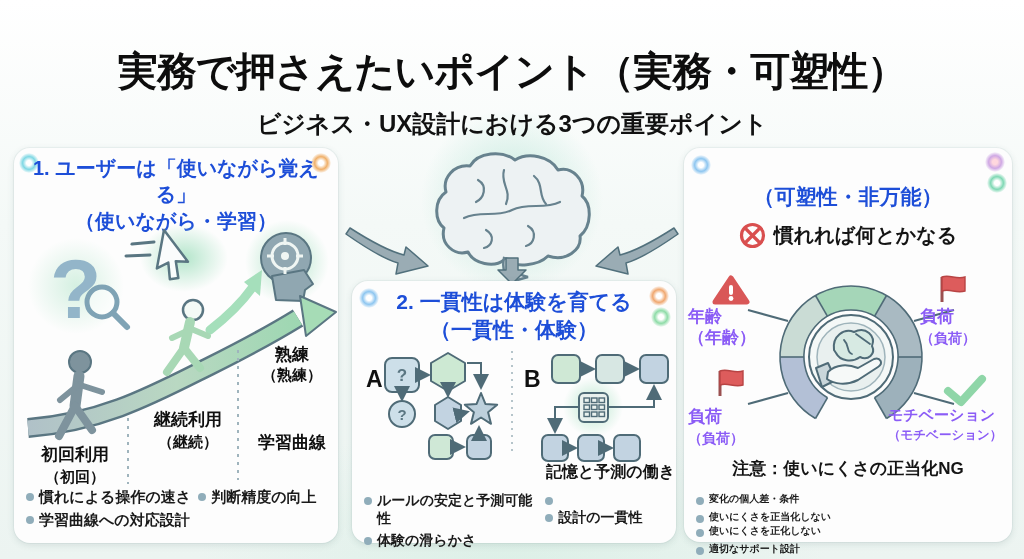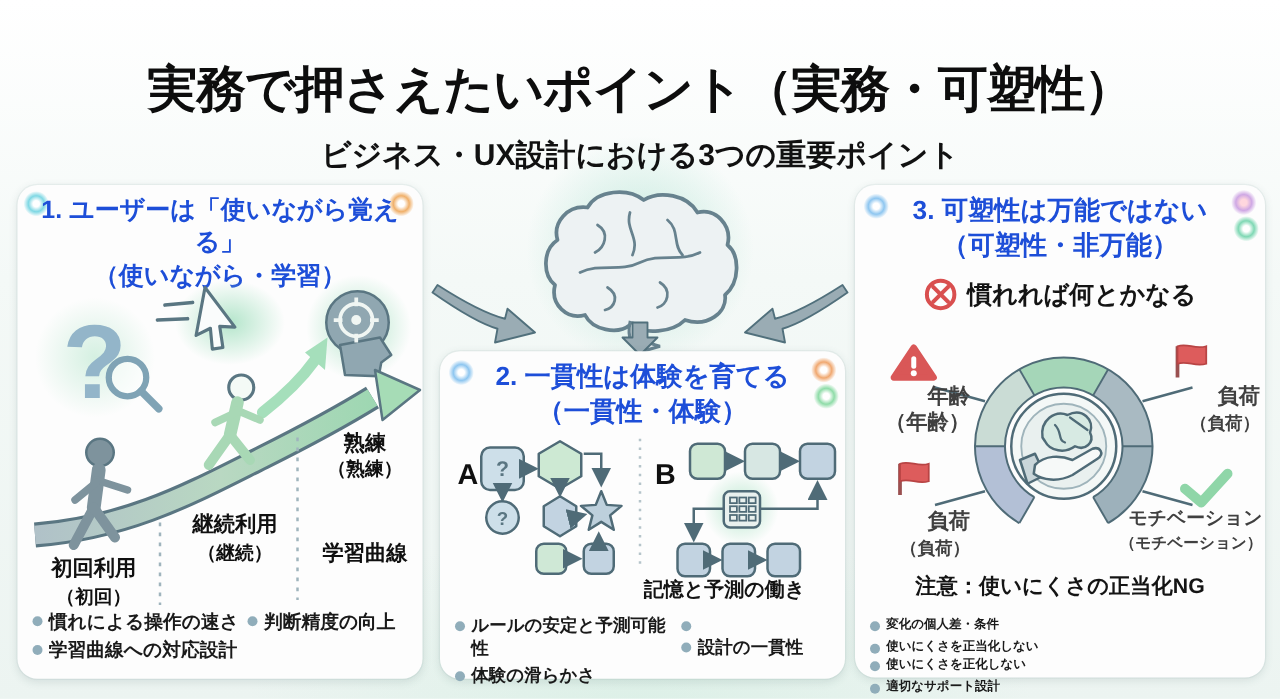--- a/index.html
+++ b/index.html
@@ -50,34 +50,34 @@
     background:#90adba; margin:5px 5px 0 0;
   }
   #card1 .bullets{ top:340px; font-size:15px; }
   #card1 .col1{ width:57%; } #card1 .col2{ width:43%; }
   #card2 .bullets{ top:211px; font-size:14px; }
   #card2 .col1{ width:60%; } #card2 .col2{ width:40%; }
   #card3 .bullets{ top:344px; font-size:10px;flex-direction:column; }
   #card3 .col1{ width:51%; } #card3 .col2{ width:49%; }
   svg{ display:block; }
   .abs{ position:absolute; }
-  .lbl{ position:absolute; text-align:right; font-weight:900; line-height:1.25; color:#404040; }
+  .lbl{ position:absolute; text-align:left; font-weight:900; line-height:1.25; color:#8b5cf6; }
   .lbl .sub{ font-weight:700; }
   #ng-row{
     position:absolute; top:74px; left:0; width:100%;
     display:flex; justify-content:center; align-items:center; gap:8px;
   }
   #ng-text{ font-size:20px; font-weight:900; }
   #note3{
     position:absolute; top:309px; left:0; width:100%;
     text-align:center; font-size:17px; font-weight:900;
   }
   #caption2{
     position:absolute; left:163px; top:181px; width:160px;
-    text-align:left; font-size:16px; font-weight:900;font-family:Liberation Serif, serif;
+    text-align:right; font-size:16px; font-weight:900;font-family:Liberation Serif, serif;
   }
 </style>
 </head>
 <body>
 
 <div id="page">
 
   <div class="title">実務で押さえたいポイント（実務・可塑性）</div>
   <div class="subtitle">ビジネス・UX設計における3つの重要ポイント</div>
 
@@ -315,21 +315,21 @@
           </div>
       </div>
     </div>
   </div>
 
   <div id="card3" class="card">
     <span class="glowdot" style="left:7px;top:7px;background:radial-gradient(circle,#fff 18%,#8ec6f0 45%,rgba(142,198,240,0) 72%);"></span>
     <span class="glowdot" style="left:301px;top:4px;background:radial-gradient(circle,#ffd7de 18%,#cfa8e4 45%,rgba(207,168,228,0) 72%);"></span>
     <span class="glowdot" style="left:303px;top:25px;background:radial-gradient(circle,#fff 18%,#7fd8b4 45%,rgba(127,216,180,0) 72%);"></span>
     <h2>
-      <span>3. 可塑性は万能ではない</span><br>
+      <br>
       <span>（可塑性・非万能）</span>
     </h2>
 
     <div id="ng-row">
       <svg width="27" height="27" viewBox="0 0 27 27">
         <circle cx="13.5" cy="13.5" r="11" fill="none" stroke="#d94f4f" stroke-width="3.2"></circle>
         <line x1="7.5" y1="7.5" x2="19.5" y2="19.5" stroke="#d94f4f" stroke-width="3.2" stroke-linecap="round"></line>
         <line x1="19.5" y1="7.5" x2="7.5" y2="19.5" stroke="#d94f4f" stroke-width="3.2" stroke-linecap="round"></line>
       </svg>
       <span id="ng-text">慣れれば何とかなる</span>

